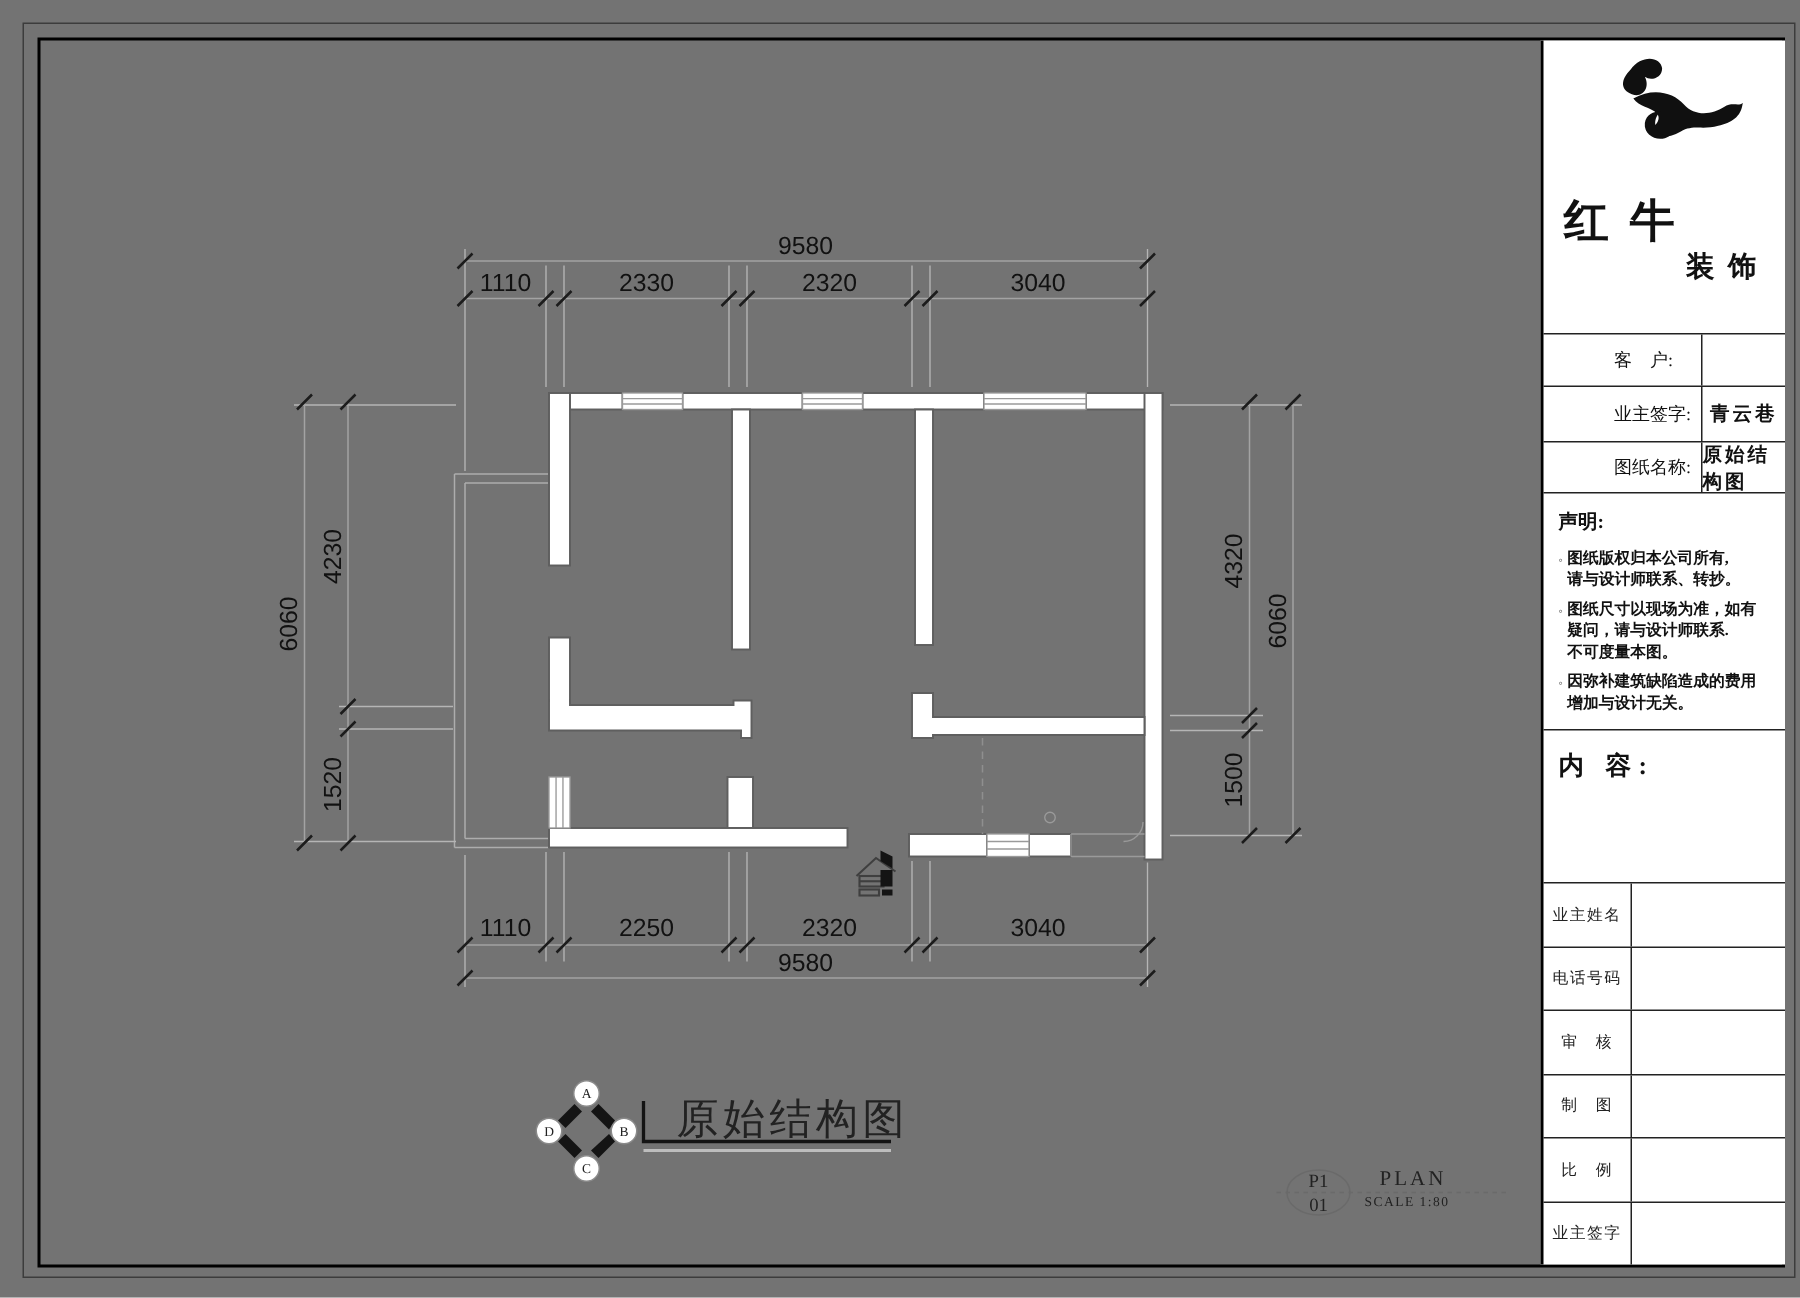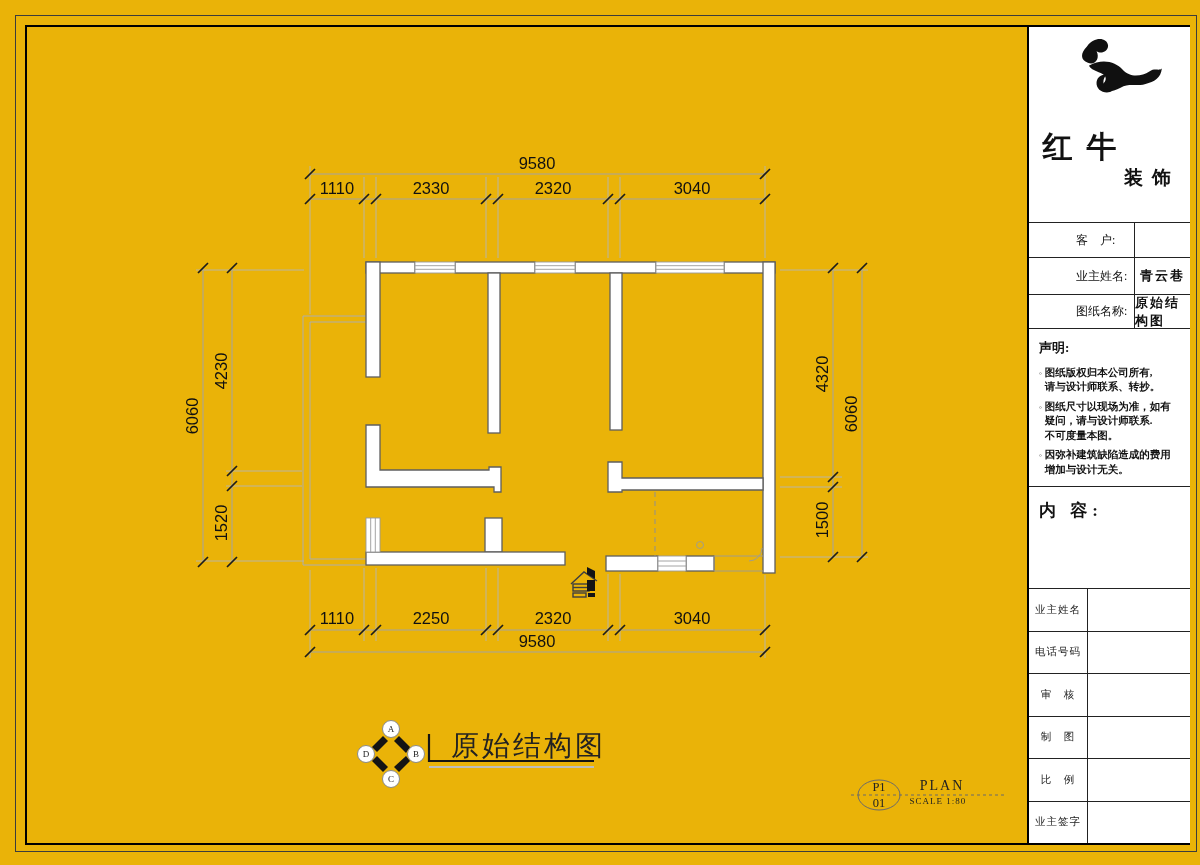--- a/index.html
+++ b/index.html
@@ -1,16 +1,16 @@
 <!DOCTYPE html>
 <html><head>
 <meta charset="utf-8">
 <style>
   html,body{margin:0;padding:0;background:#e8e8e8;}
-  .page{position:relative;width:1200px;height:865px;background:#eab308;overflow:hidden;
+  .page{position:relative;width:1200px;height:865px;background:#737373;overflow:hidden;
         font-family:"Liberation Sans",sans-serif;}
   .border-outer{position:absolute;left:15px;top:15px;width:1180px;height:835px;
         border:1px solid #3c3c3c;}
   .border-inner{position:absolute;left:25px;top:25px;width:1161px;height:816px;
         border:2px solid #000;}
   
   .titleblock{position:absolute;left:1027px;top:27px;width:161px;height:816px;
         border-left:2px solid #000;display:flex;flex-direction:column;
         font-family:"Liberation Serif",serif;color:#111;background:#fff;}
   .tb-logo{position:relative;height:195px;flex:none;}
@@ -189,21 +189,21 @@
       </svg>
       <div class="brand-main">红牛</div>
       <div class="brand-sub">装饰</div>
     </div>
 
     <div class="tb-row" style="height:34px">
       <div class="tb-label">客　户:</div>
       <div class="tb-value"></div>
     </div>
     <div class="tb-row" style="height:36px">
-      <div class="tb-label">业主姓名:</div>
+      <div class="tb-label">业主签字:</div>
       <div class="tb-value">青云巷</div>
     </div>
     <div class="tb-row" style="height:33px">
       <div class="tb-label">图纸名称:</div>
       <div class="tb-value">原始结构图</div>
     </div>
 
     <div class="tb-statement">
       <div class="st-head">声明:</div>
       <div class="st-item">

